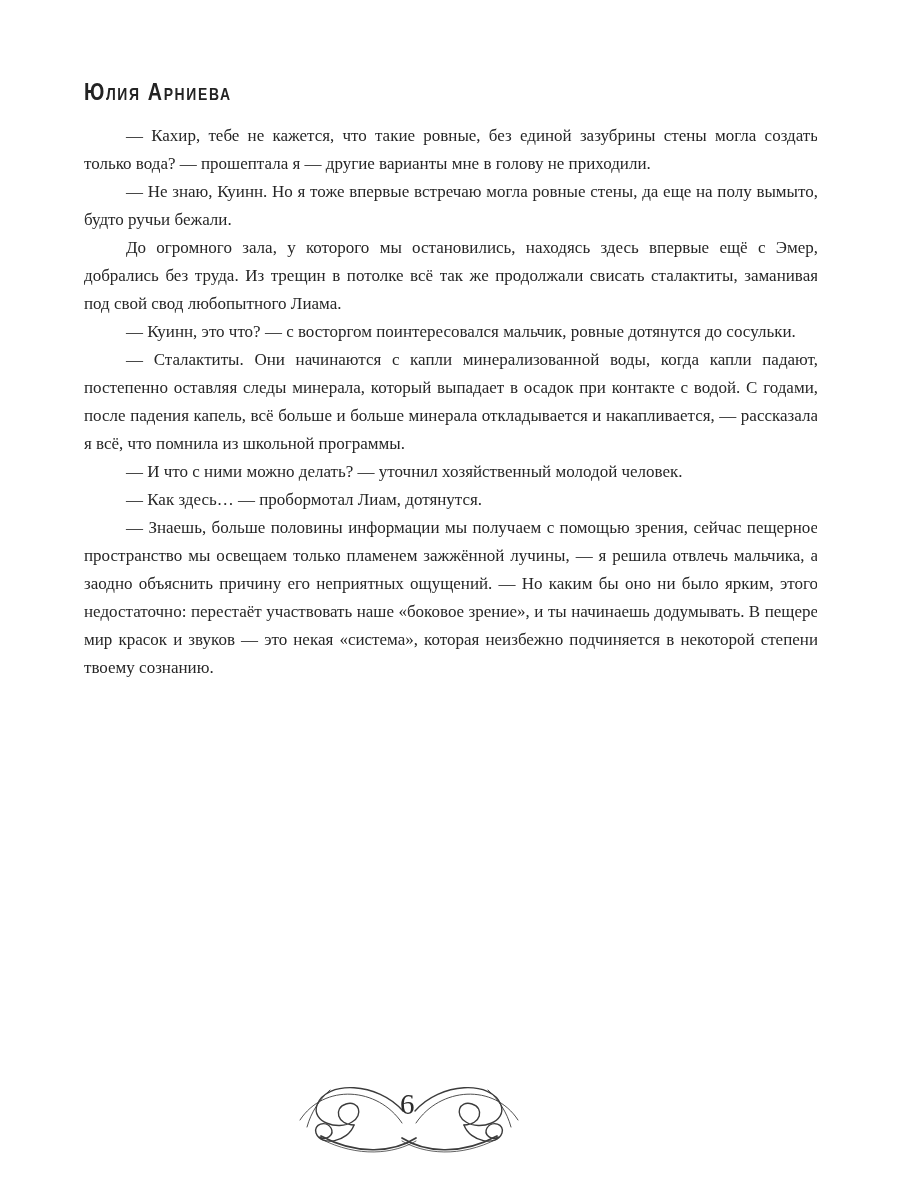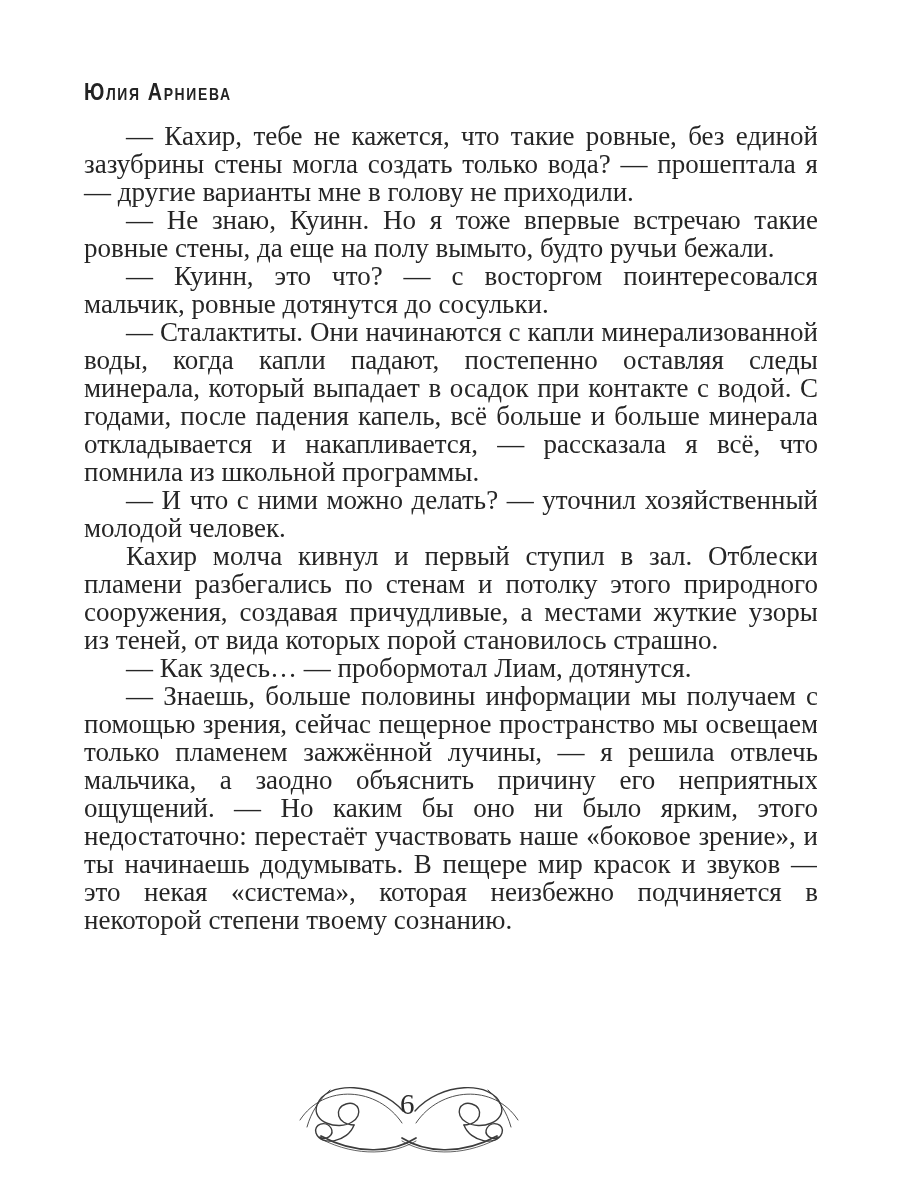--- a/index.html
+++ b/index.html
@@ -28,21 +28,21 @@
     transform: scaleX(0.82);
     transform-origin: left center;
     white-space: nowrap;
   }
   .body-text {
     position: absolute;
     top: 122px;
     left: 84px;
     width: 734px;
     color: #262626;
-    font-size: 27px;
+    font-size: 17px;
     line-height: 28px;
     text-align: justify;
     hyphens: auto;
     -webkit-hyphens: auto;
   }
   .body-text p {
     margin: 0;
     padding: 0;
     text-indent: 42px;
   }
@@ -71,25 +71,25 @@
 </style>
 </head>
 <body>
 
 <div class="page">
 
   <div class="author-header">Юлия Арниева</div>
 
   <div class="body-text" lang="ru">
     <p>— Кахир, тебе не кажется, что такие ровные, без единой зазубрины стены могла создать только вода? — прошептала я — другие варианты мне в голову не приходили.</p>
-    <p>— Не знаю, Куинн. Но я тоже впервые встречаю такие ровные стены, да еще на полу вымыто, будто ручьи бежали.</p>
+    <p>— Не знаю, Куинн. Но я тоже впервые встречаю могла ровные стены, да еще на полу вымыто, будто ручьи бежали.</p>
+    <p>До огромного зала, у которого мы остановились, находясь здесь впервые ещё с Эмер, добрались без труда. Из трещин в потолке всё так же продолжали свисать сталактиты, заманивая под свой свод любопытного Лиама.</p>
     <p>— Куинн, это что? — с восторгом поинтересовался мальчик, ровные дотянутся до сосульки.</p>
     <p>— Сталактиты. Они начинаются с капли минерализованной воды, когда капли падают, постепенно оставляя следы минерала, который выпадает в осадок при контакте с водой. С годами, после падения капель, всё больше и больше минерала откладывается и накапливается, — рассказала я всё, что помнила из школьной программы.</p>
     <p>— И что с ними можно делать? — уточнил хозяйственный молодой человек.</p>
-    <p>Кахир молча кивнул и первый ступил в зал. Отблески пламени разбегались по стенам и потолку этого природного сооружения, создавая причудливые, а местами жуткие узоры из теней, от вида которых порой становилось страшно.</p>
     <p>— Как здесь… — пробормотал Лиам, дотянутся.</p>
     <p>— Знаешь, больше половины информации мы получаем с помощью зрения, сейчас пещерное пространство мы освещаем только пламенем зажжённой лучины, — я решила отвлечь мальчика, а заодно объяснить причину его неприятных ощущений. — Но каким бы оно ни было ярким, этого недостаточно: перестаёт участвовать наше «боковое зрение», и ты начинаешь додумывать. В пещере мир красок и звуков — это некая «система», которая неизбежно подчиняется в некоторой степени твоему сознанию.</p>
   </div>
 
   <div class="footer-ornament">
     <svg viewBox="0 0 230 84" xmlns="http://www.w3.org/2000/svg">
       <g id="wingL" stroke="#3c3c3c" fill="none" stroke-width="1.4" stroke-linecap="round">
         <path d="M109,33 C84,4 32,2 23,27 C17,44 44,53 58,44 C70,37 65,22 52,26 C39,30 43,47 60,47"></path>
         <path d="M60,47 C54,64 27,69 22,55 C19,46 32,42 37,50 C41,57 32,63 26,59"></path>
         <path d="M6,42 C30,5 84,9 108,45" stroke-width="0.9"></path>

